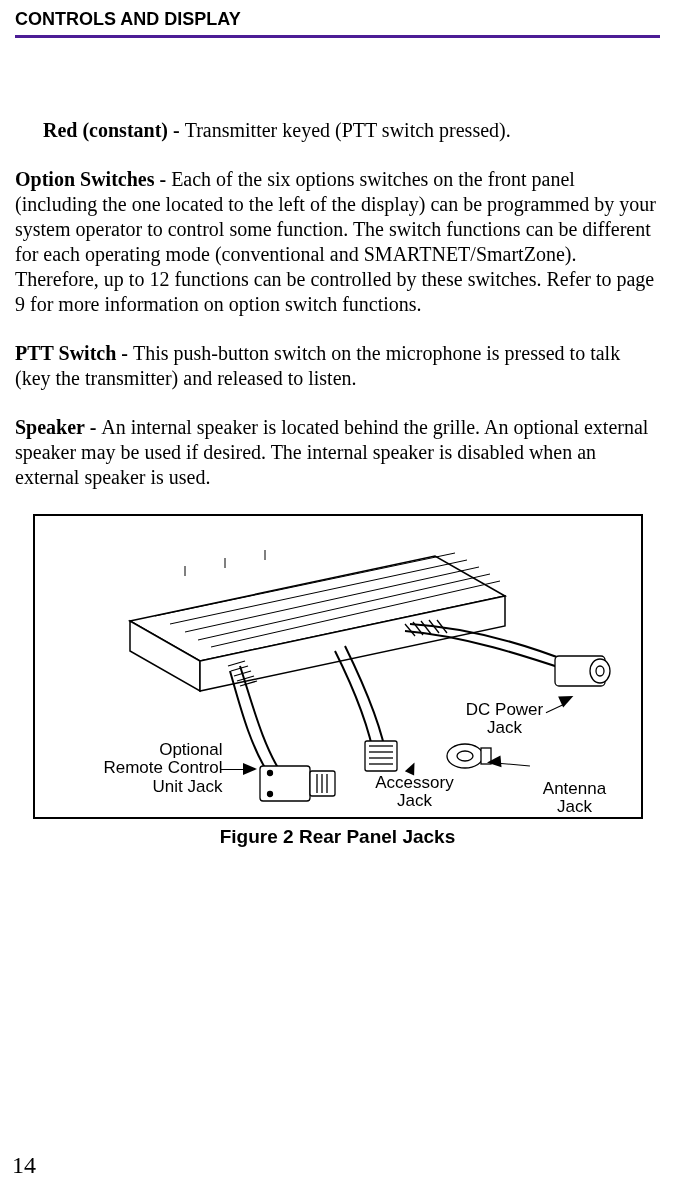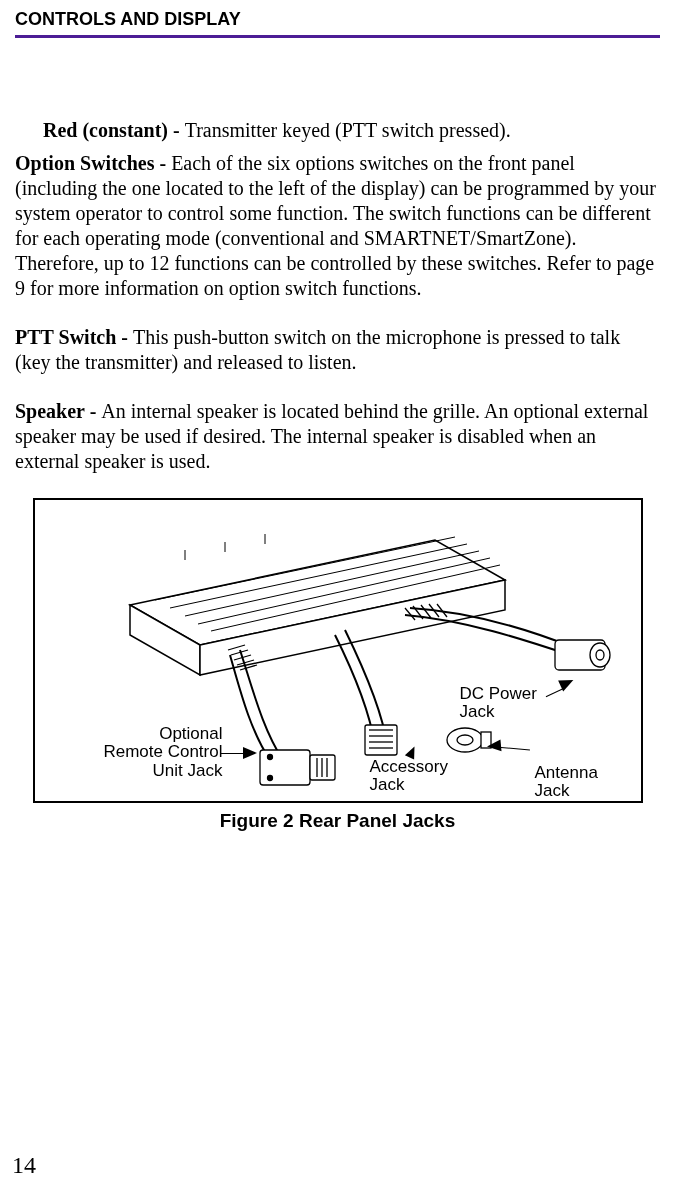--- a/index.html
+++ b/index.html
@@ -24,35 +24,35 @@
     font-size: 18px;
     border-bottom: 3px solid #4c1d95;
     padding-bottom: 4px;
     margin-bottom: 80px;
   }
   .para {
     margin-bottom: 24px;
     text-align: left;
   }
   .bold { font-weight: bold; }
-  .indent { margin-left: 28px; margin-bottom: 8px; }
+  .indent { margin-left: 28px; margin-bottom: 24px; }
   .figbox {
     border: 2px solid #000;
     width: 610px;
     height: 305px;
     margin: 20px auto 0 auto;
     position: relative;
     overflow: hidden;
   }
   .figbox svg { position: absolute; top: 0; left: 0; }
   .figlabel {
     position: absolute;
     font-family: Arial, Helvetica, sans-serif;
     font-size: 17px;
-    text-align: left;
+    text-align: center;
     line-height: 1.1;
   }
   .arrow-head {
     position: absolute;
     width: 0; height: 0;
     border-top: 6px solid transparent;
     border-bottom: 6px solid transparent;
     border-left: 14px solid #000;
   }
   .arrow-line { position: absolute; background: #000; height: 1px; }

